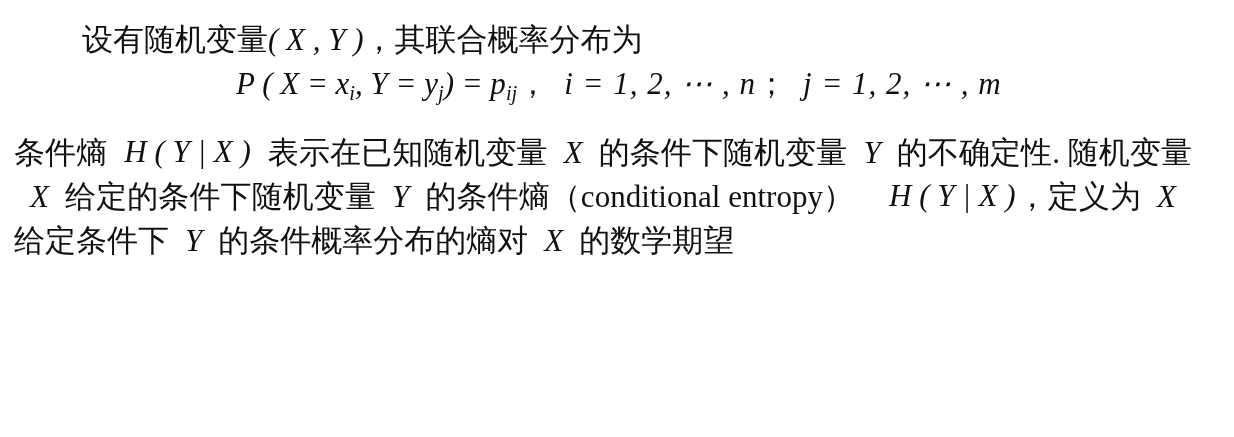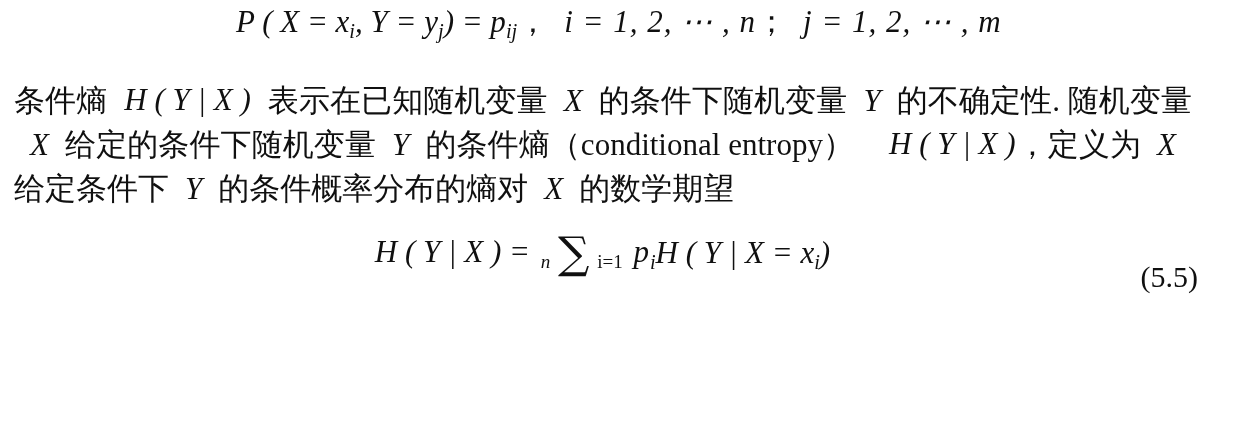--- a/index.html
+++ b/index.html
@@ -48,21 +48,21 @@
   }
   .sub {
     font-size: 0.66em;
     vertical-align: -0.28em;
     font-style: italic;
   }
   .gap-sm { display: inline-block; width: 16px; }
   .gap-md { display: inline-block; width: 34px; }
   .row1 { margin-top: 18px; }
   .row2 { }
-  .row3 { margin-top: 26px; }
+  .row3 { margin-top: 16px; }
 
   
   .sumwrap {
     display: inline-block;
     position: relative;
     vertical-align: middle;
     text-align: center;
     margin: 0 2px;
   }
   .sumlimit-top {
@@ -102,34 +102,27 @@
     padding: 0 1px;
   }
   .lastline { margin-top: 22px; }
   .dots { letter-spacing: 1px; }
 </style>
 </head>
 <body>
 
 <div class="page">
 
+  <p class="para indent row1">
+    <span>设有随机变量</span><span class="mi">( X , Y )</span><span>，其联合概率分布为</span>
+  </p>
 
   <p class="eqline eq-center-left row2">
     <span class="mi">P ( X = x</span><span class="sub">i</span><span class="mi">, Y = y</span><span class="sub">j</span><span class="mi">) = p</span><span class="sub">ij</span><span>，</span><span class="gap-sm"></span><span class="mi dots">i = 1, 2, ⋯ , n</span><span>；</span><span class="gap-sm"></span><span class="mi dots">j = 1, 2, ⋯ , m</span>
   </p>
 
   <p class="para row3">
     <span>条件熵</span><span class="gap-sm"></span><span class="mi midline">H ( Y | X )</span><span class="gap-sm"></span><span>表示在已知随机变量</span><span class="gap-sm"></span><span class="mi">X</span><span class="gap-sm"></span><span>的条件下随机变量</span><span class="gap-sm"></span><span class="mi">Y</span><span class="gap-sm"></span><span>的不确定性. 随机变</span><span>量</span><span class="gap-sm"></span><span class="mi">X</span><span class="gap-sm"></span><span>给定的条件下随机变量</span><span class="gap-sm"></span><span class="mi">Y</span><span class="gap-sm"></span><span>的条件熵（conditional entropy）</span><span class="gap-md"></span><span class="mi midline">H ( Y | X )</span><span>，定义为</span><span class="gap-sm"></span><span class="mi">X</span><span class="gap-sm"></span><span>给定条件下</span><span class="gap-sm"></span><span class="mi">Y</span><span class="gap-sm"></span><span>的条件概率分布的熵对</span><span class="gap-sm"></span><span class="mi">X</span><span class="gap-sm"></span><span>的数学期望</span>
   </p>
 
-  <div class="eqbig">
-    <span class="mi midline">H ( Y | X ) =</span>
-    <span class="sumwrap">
-      <span class="sumlimit-top">n</span>
-      <span class="sumsign">∑</span>
-      <span class="sumlimit-bot">i=1</span>
-    </span>
-    <span class="mi midline">p</span><span class="sub">i</span><span class="mi">H ( Y | X = x</span><span class="sub">i</span><span class="mi">)</span>
-    <span class="eqnum">(5.5)</span>
-  </div>
 
 
 </div>
 
 </body></html>

